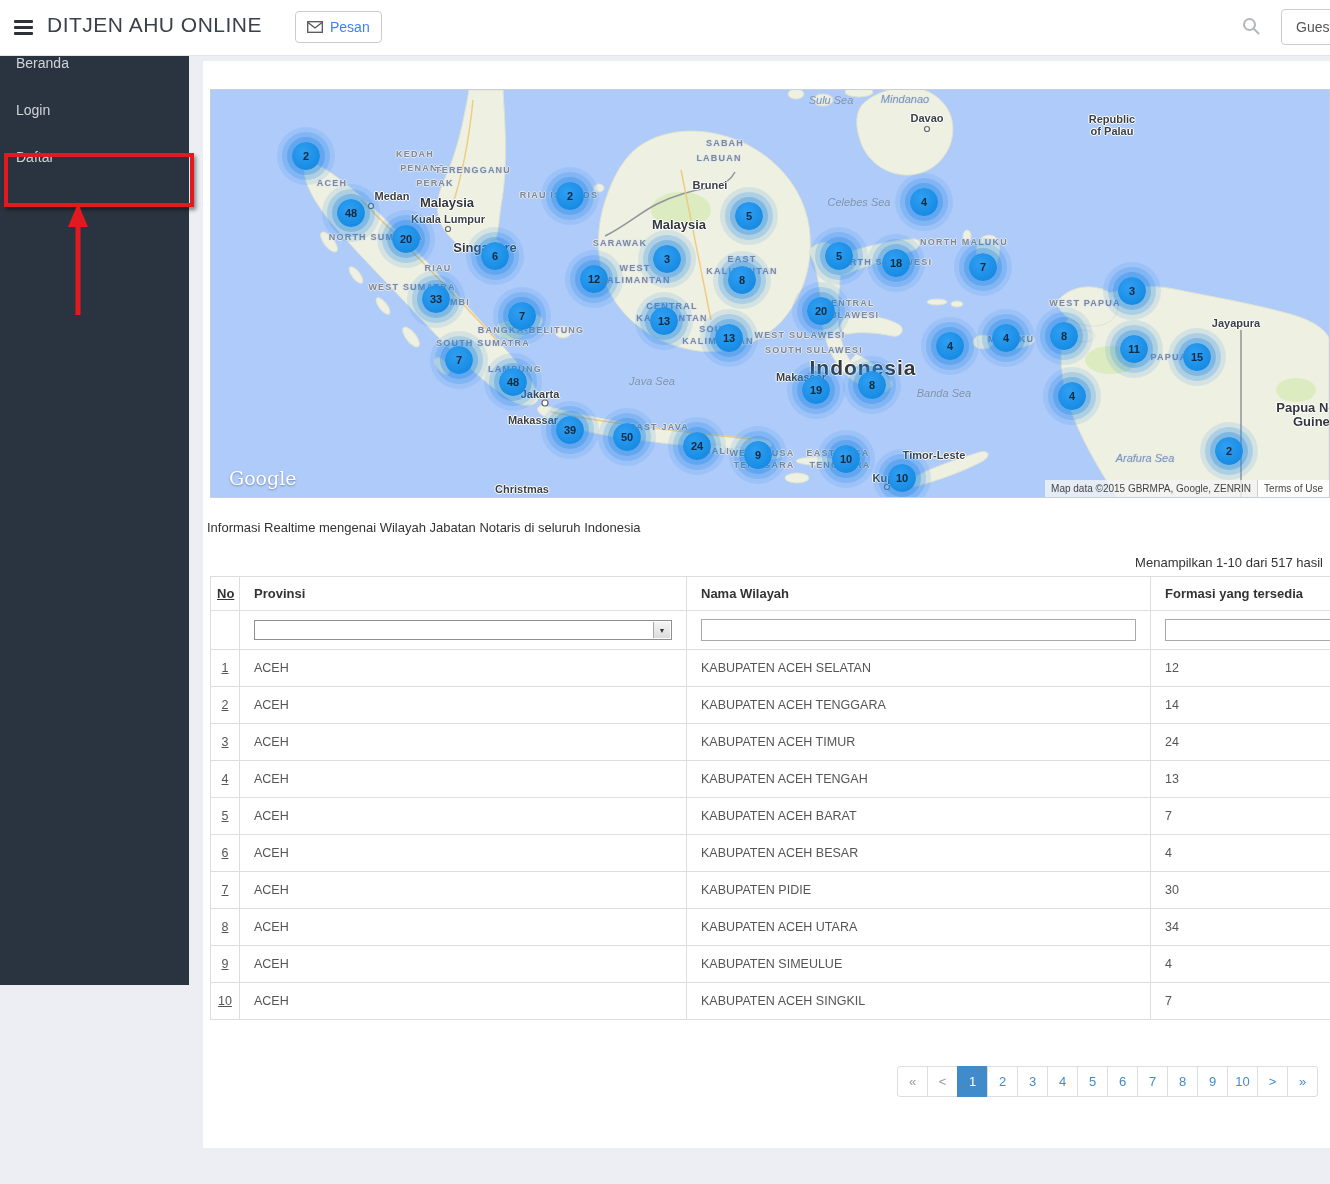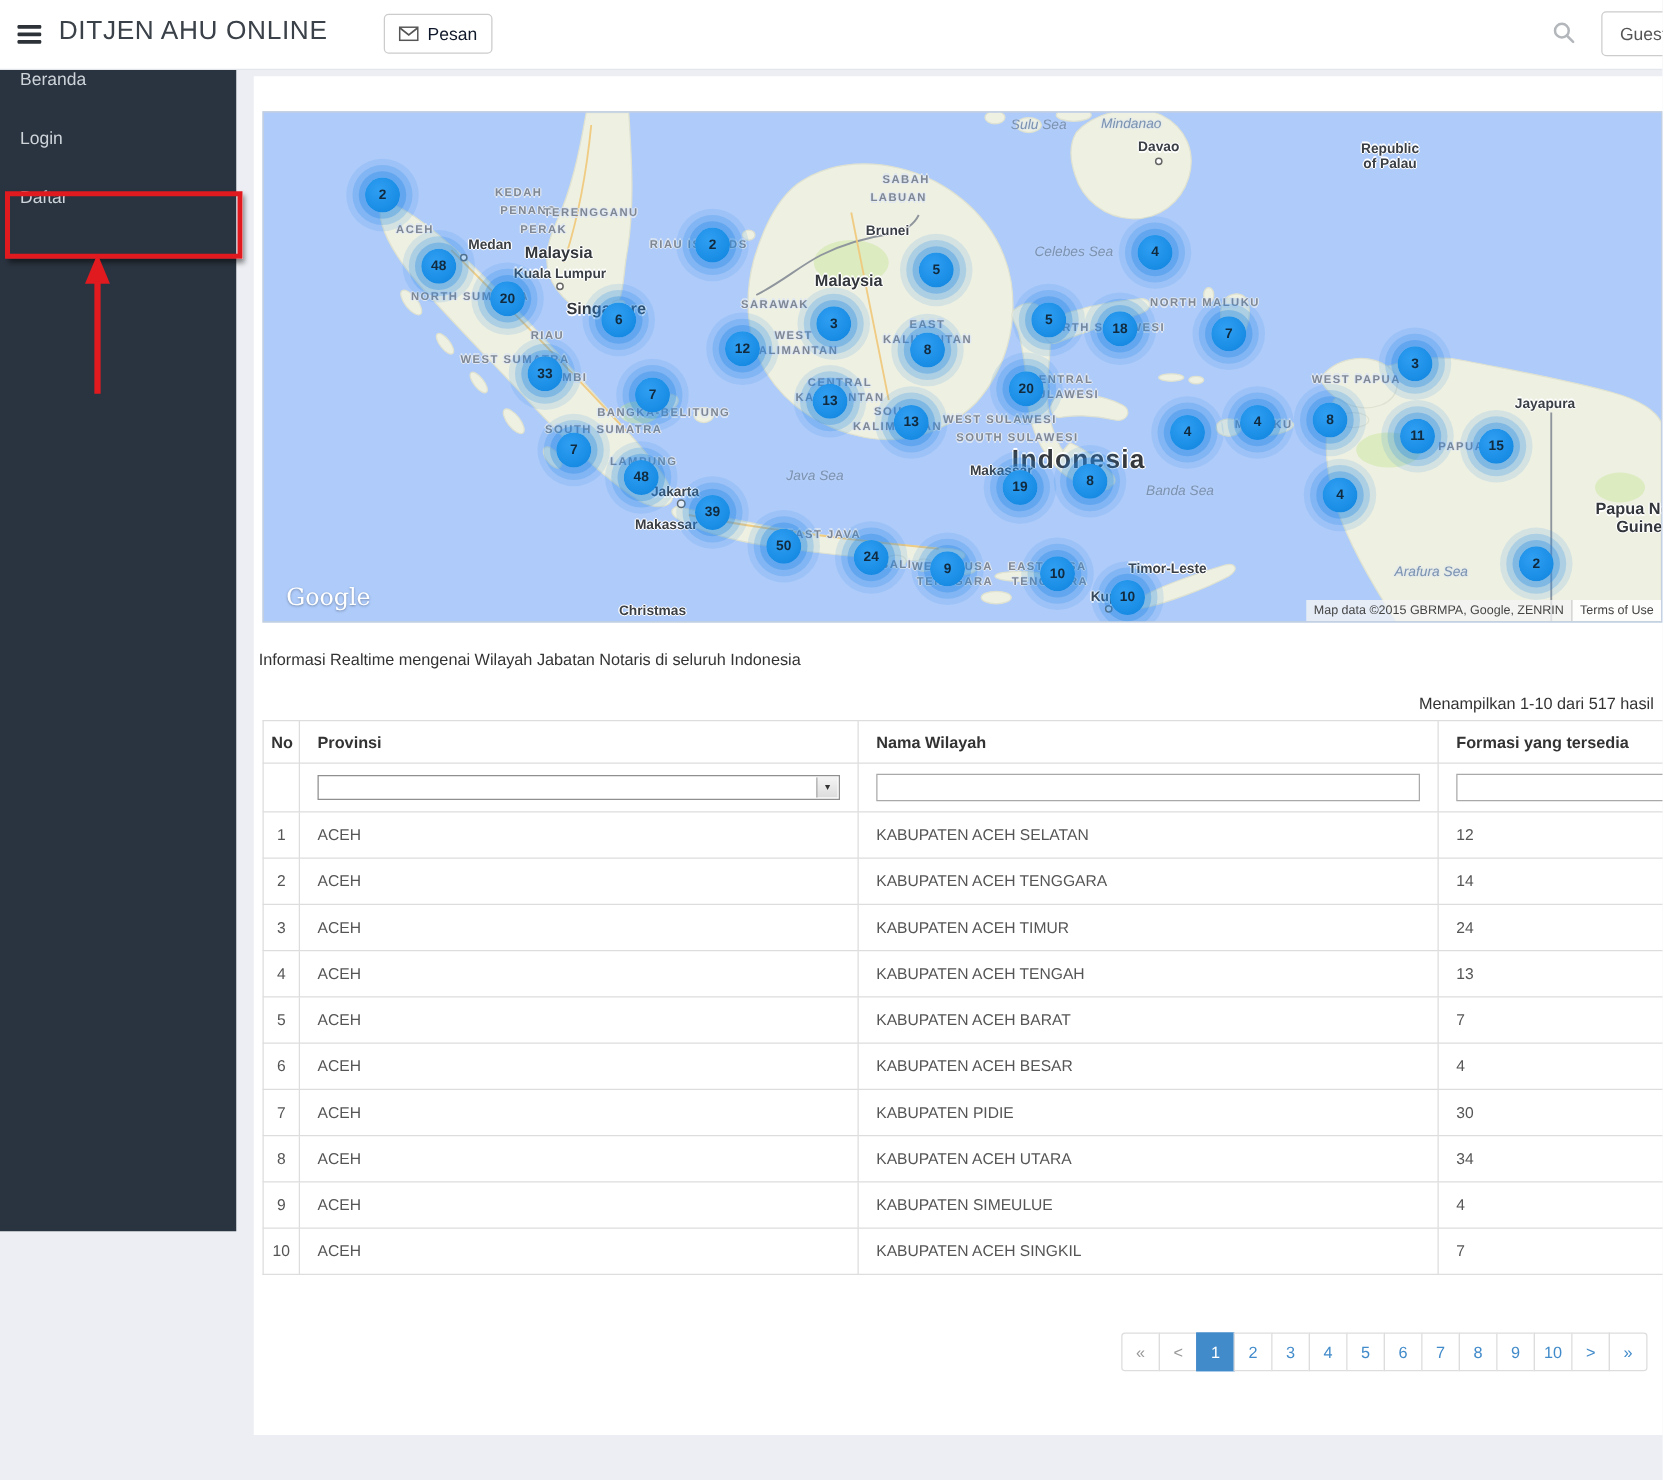--- a/index.html
+++ b/index.html
@@ -6,21 +6,21 @@
   body{
     width:1330px;height:1184px;position:relative;overflow:hidden;
     font-family:"Liberation Sans",sans-serif;background:#eceef3;
   }
   
   .topbar{position:absolute;left:0;top:0;width:1330px;height:55px;background:#fff;border-bottom:1px solid #e3e6ea;z-index:30;}
   .hamburger{position:absolute;left:14px;top:20px;width:19px;height:15px;cursor:pointer;}
   .hamburger i{display:block;height:3px;background:#2d3238;margin-bottom:3px;border-radius:1px;}
   .brand{position:absolute;left:47px;top:13px;font-size:21px;color:#3b4148;letter-spacing:.5px;}
   .pesan-btn{position:absolute;left:295px;top:11px;height:30px;border:1px solid #ccc;border-radius:4px;background:#fff;
-    display:flex;align-items:center;padding:0 11px;font-size:14px;color:#0f172a;cursor:pointer;margin-left:12px;}
+    display:flex;align-items:center;padding:0 11px;font-size:14px;color:#3b82f6;cursor:pointer;}
   .pesan-btn svg{margin-right:7px;}
   .search-ico{position:absolute;left:1241px;top:16px;cursor:pointer;}
   .guest-btn{position:absolute;left:1281px;top:9px;height:34px;border:1px solid #ccc;border-radius:4px;background:#fff;
     display:flex;align-items:center;padding:0 14px;font-size:14px;color:#555;cursor:pointer;width:72px;}
   
   .sidebar{position:absolute;left:0;top:40px;width:189px;height:945px;background:#2a3440;z-index:20;}
   .side-item{padding:15px 0 15px 16px;font-size:14px;color:#ced4da;cursor:pointer;}
   .side-item{margin-bottom:1px;}
   .annotation-box{position:absolute;left:4px;top:113px;width:182px;height:46px;border:4px solid #e01a1f;
     box-shadow:2px 3px 4px rgba(0,0,0,.45);z-index:25;pointer-events:none;}
@@ -49,21 +49,21 @@
   .attrib .part{background:rgba(245,245,245,.78);padding:3px 6px;}
   .attrib .terms{background:rgba(255,255,255,.85);border-left:1px solid #ccc;padding:3px 6px;cursor:pointer;}
   
   .info-text{margin:22px 0 0 4px;font-size:13px;color:#333;}
   .summary{margin:20px 16px 6px 0;font-size:13px;color:#333;text-align:right;width:1120px;}
   
   table.grid{border-collapse:collapse;margin-left:7px;width:1180px;table-layout:fixed;font-size:12.5px;}
   table.grid th,table.grid td{border:1px solid #ddd;padding:0 14px;text-align:left;overflow:hidden;}
   table.grid th{height:33px;font-size:13px;color:#333;}
   table.grid td{height:36px;color:#555;}
-  table.grid td.num,table.grid th.num{padding:0 6px;text-align:center;}
+  table.grid td.num,table.grid th.num{padding:0 6px;text-align:center;text-decoration:underline;}
   tr.filter-row td{height:38px;}
   .select-mock{position:relative;width:100%;height:20px;border:1px solid #8f8f8f;background:#fff;cursor:pointer;box-sizing:border-box;}
   .select-mock .sel-btn{position:absolute;right:1px;top:1px;bottom:1px;width:16px;background:linear-gradient(#f4f4f4,#dcdcdc);
     border-left:1px solid #a9a9a9;display:flex;align-items:center;justify-content:center;font-size:7px;color:#333;}
   .flt-input{width:100%;height:22px;border:1px solid #a9a9a9;box-sizing:border-box;padding:0 4px;font-size:12px;}
   
   .pagination{position:absolute;top:1005px;right:25px;display:flex;z-index:4;}
   .page-btn{min-width:25px;height:29px;line-height:29px;text-align:center;border:1px solid #ddd;margin-left:-1px;
     background:#fff;color:#428bca;font-size:13px;cursor:pointer;padding:0 2px;}
   .page-btn.first{border-radius:3px 0 0 3px;margin-left:0;}
@@ -261,21 +261,21 @@
       <div>
           <div class="marker" style="left: 81px; top: 52px;">2</div>
           <div class="marker" style="left: 126px; top: 109px;">48</div>
           <div class="marker" style="left: 181px; top: 135px;">20</div>
           <div class="marker" style="left: 270px; top: 152px;">6</div>
           <div class="marker" style="left: 345px; top: 92px;">2</div>
           <div class="marker" style="left: 211px; top: 195px;">33</div>
           <div class="marker" style="left: 297px; top: 212px;">7</div>
           <div class="marker" style="left: 234px; top: 256px;">7</div>
           <div class="marker" style="left: 288px; top: 278px;">48</div>
-          <div class="marker" style="left: 345px; top: 306px;">39</div>
+          <div class="marker" style="left: 345px; top: 326px;">39</div>
           <div class="marker" style="left: 402px; top: 333px;">50</div>
           <div class="marker" style="left: 472px; top: 342px;">24</div>
           <div class="marker" style="left: 533px; top: 351px;">9</div>
           <div class="marker" style="left: 621px; top: 355px;">10</div>
           <div class="marker" style="left: 677px; top: 374px;">10</div>
           <div class="marker" style="left: 369px; top: 175px;">12</div>
           <div class="marker" style="left: 442px; top: 155px;">3</div>
           <div class="marker" style="left: 517px; top: 176px;">8</div>
           <div class="marker" style="left: 439px; top: 217px;">13</div>
           <div class="marker" style="left: 504px; top: 234px;">13</div>

